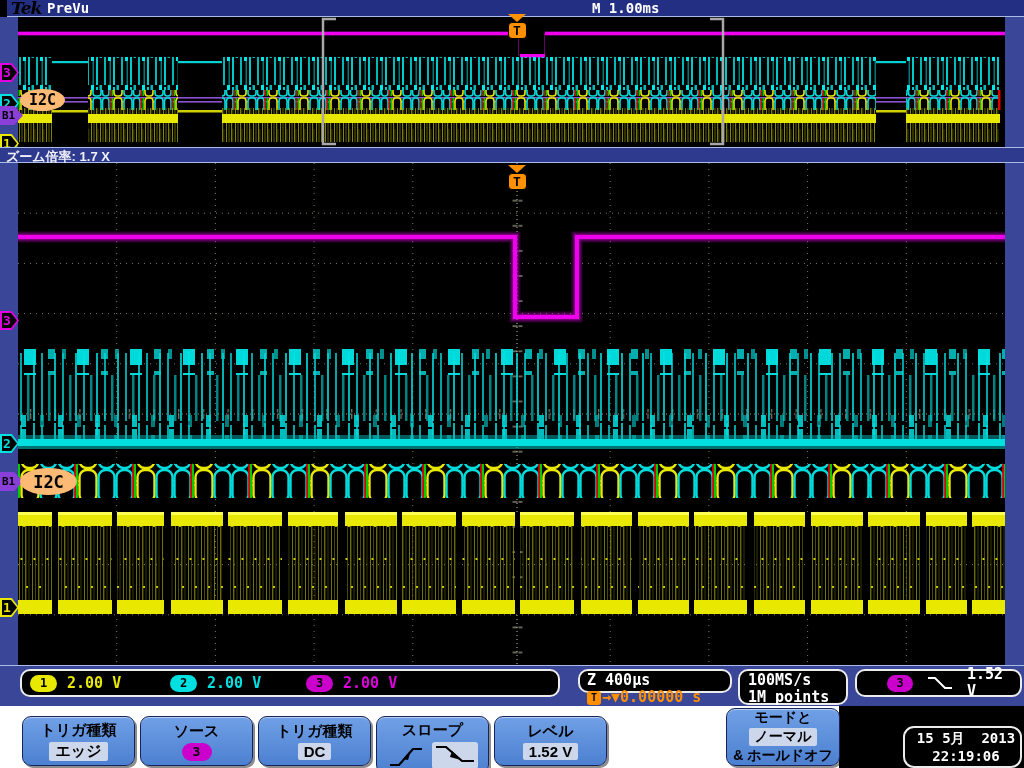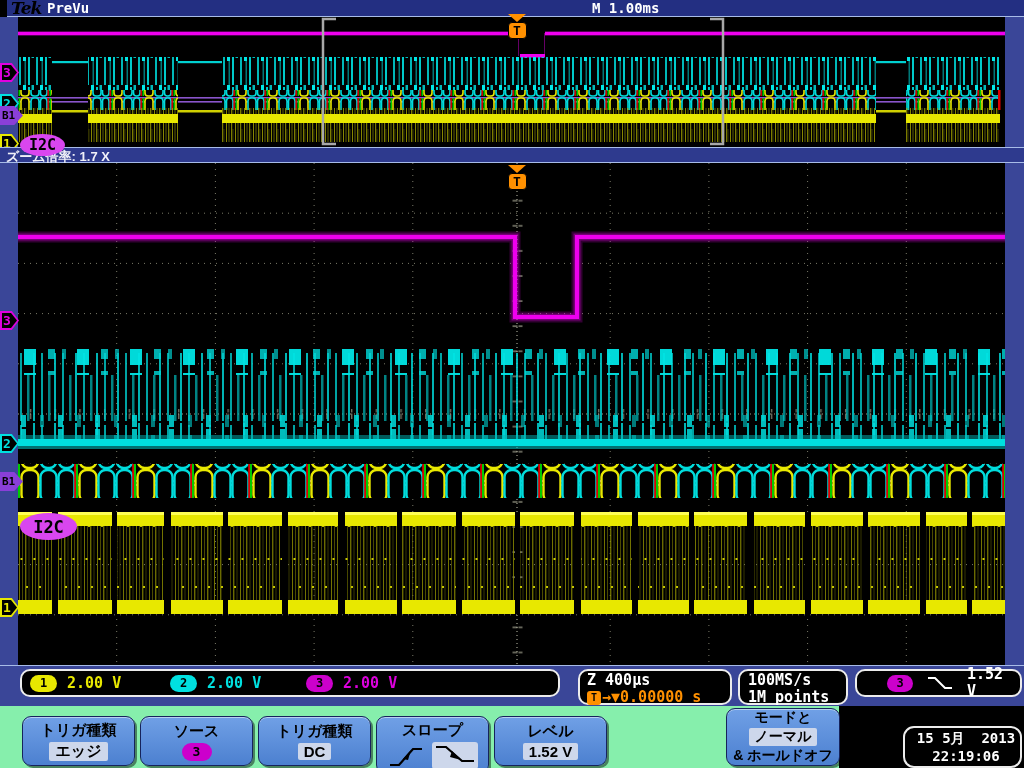--- a/index.html
+++ b/index.html
@@ -33,23 +33,23 @@
     clip-path:polygon(0 0, 62% 0, 100% 50%, 62% 100%, 0 100%); }
   .mk .inner { position:absolute; inset:2px;
     clip-path:polygon(0 0, 60% 0, 100% 50%, 60% 100%, 0 100%); background:#000; }
   .mk .txt { position:absolute; inset:0; display:flex; align-items:center;
     justify-content:flex-start; padding-left:3px;
     font:bold 13px "DejaVu Sans Mono", monospace; }
   .mk.busmk { width:23px; }
   .mk.busmk .inner { background:#8a3fd8; }
   .mk.busmk .txt { font-size:11px; padding-left:2px; color:#000 !important; }
 
-  .busoval { position:absolute; background:#d946ef; border-radius:50%/50%;
+  .busoval { position:absolute; background:#fdba74; border-radius:50%/50%;
              display:flex; align-items:center; justify-content:center;
-             color:#000; font:bold 15px "DejaVu Sans Mono", monospace; z-index:5;margin-top:45px; }
+             color:#000; font:bold 15px "DejaVu Sans Mono", monospace; z-index:5; }
 
   
   .tmark { position:absolute; width:20px; z-index:6; }
   .tmark .tri { width:0; height:0; margin:0 auto;
     border-left:9px solid transparent; border-right:9px solid transparent;
     border-top:8px solid #ff9000; }
   .tmark .badge { width:19px; height:17px; margin:0 auto; background:#ff9000;
     border:1px solid #000; border-radius:4px; display:flex; align-items:center;
     justify-content:center; color:#000; font:bold 13px "DejaVu Sans Mono", monospace; }
 
@@ -62,21 +62,21 @@
              justify-content:center; color:#000; font:bold 12px "DejaVu Sans Mono", monospace; }
   .chscale { font:bold 15px "DejaVu Sans Mono", monospace; }
   .wline { color:#fff; font:bold 15px "DejaVu Sans Mono", monospace; line-height:17px; }
   .oline { color:#ff9000; font:bold 15px "DejaVu Sans Mono", monospace;
            display:flex; align-items:center; gap:1px; line-height:17px; }
   .t-ico { width:14px; height:14px; background:#ff9000; border-radius:3px; display:inline-flex;
            align-items:center; justify-content:center; color:#000;
            font:bold 10px "DejaVu Sans Mono", monospace; }
 
   
-  .menubar { position:absolute; left:0; top:706px; width:839px; height:62px; background:#86efac;text-align:center; }
+  .menubar { position:absolute; left:0; top:706px; width:839px; height:62px; background:#ffffff;text-align:center; }
   .mbtn { position:absolute; background:linear-gradient(#6d9be2,#4а7… ) }
   .mbtn { position:absolute; border:1px solid #16235c; border-radius:9px;
           background:linear-gradient(#70a0e6,#4c80d0);
           box-shadow:inset 0 1px 0 #b8d0f0, 2px 2px 0 rgba(0,0,0,.45);
           display:flex; flex-direction:column; align-items:center; justify-content:center;
           gap:2px; color:#000; font:bold 15px "Liberation Sans", sans-serif; cursor:pointer; }
   .mval { background:#cdd7eb; padding:0 6px; border-radius:2px; }
   .srcbadge { background:#cc00cc; width:30px; height:18px; border-radius:9px;
               display:flex; align-items:center; justify-content:center;
               font:bold 13px "DejaVu Sans Mono", monospace; }
@@ -349,21 +349,21 @@
       <div class="chitem" style="left:148px;">
         <span class="chbadge" style="background:#00e0e0;">2</span>
         <span class="chscale" style="color:#00e0e0;">2.00 V</span>
       </div>
       <div class="chitem" style="left:284px;">
         <span class="chbadge" style="background:#cc00cc;">3</span>
         <span class="chscale" style="color:#dd00dd;">2.00 V</span>
       </div>
     </div>
 
-    <div class="sbox" style="left:578px; top:3px; width:154px; height:36px; padding:1px 4px 0 7px;">
+    <div class="sbox" style="left:578px; top:3px; width:154px; height:24px; padding:1px 4px 0 7px;">
       <div class="wline">Z 400µs</div>
       <div class="oline">
         <span class="t-ico">T</span>
         <span>→▼0.00000 s</span>
       </div>
     </div>
 
     <div class="sbox" style="left:738px; top:3px; width:110px; height:36px; padding:1px 8px 0 8px;">
       <div class="wline">100MS/s</div>
       <div class="wline">1M points</div>

